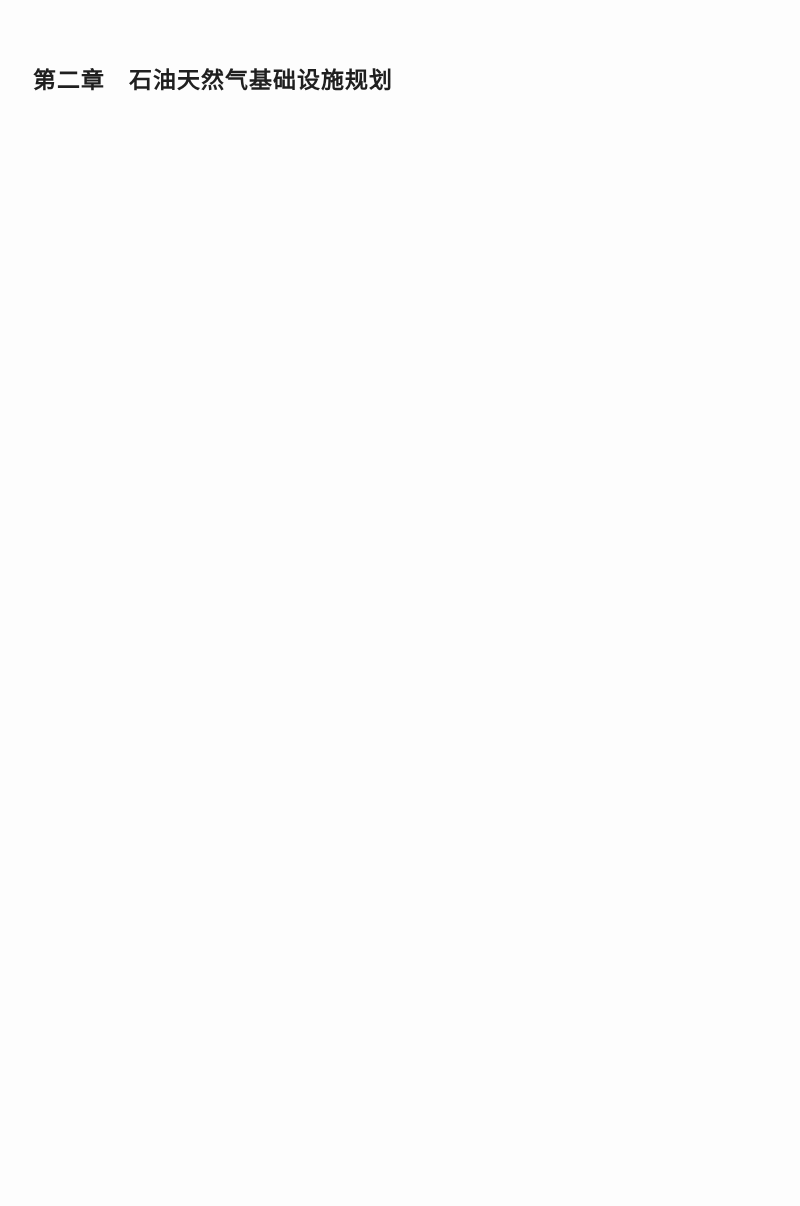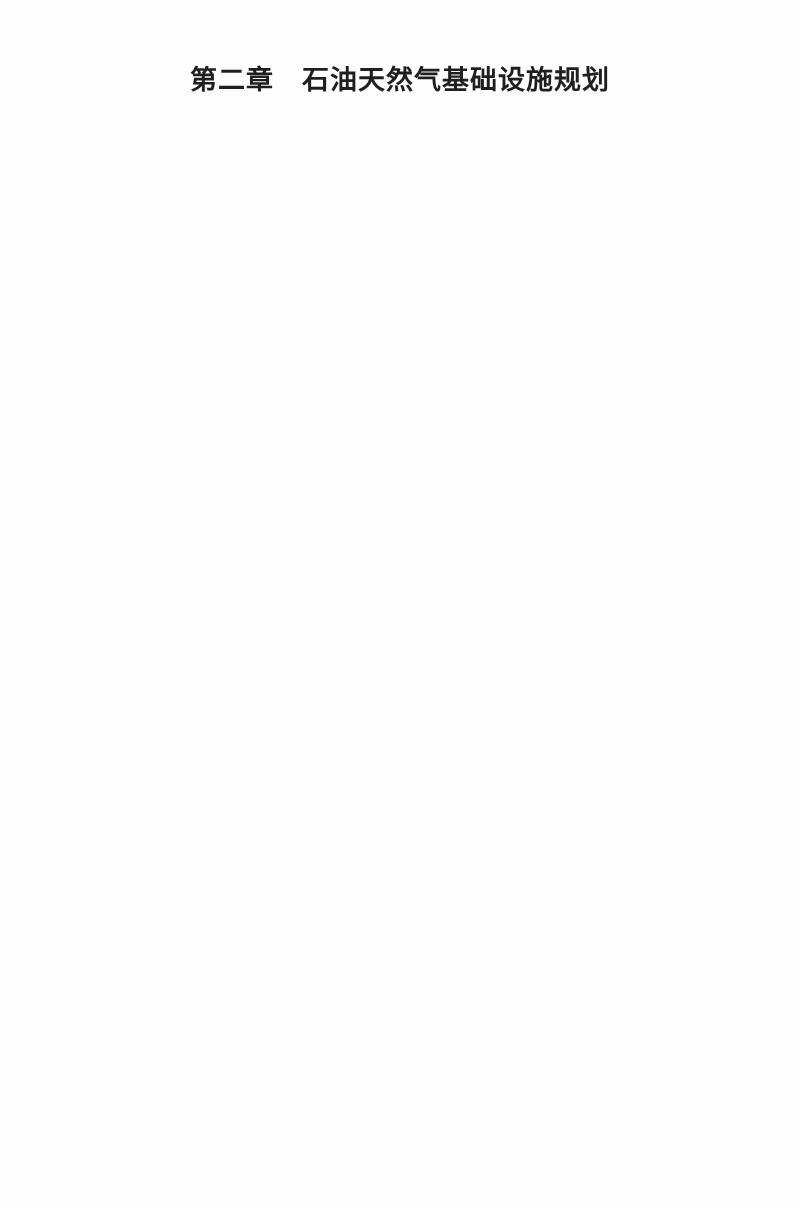--- a/index.html
+++ b/index.html
@@ -15,24 +15,24 @@
   .doc-page {
     box-sizing: border-box;
     width: 800px;
     height: 1206px;
     padding: 2px 33px 0 33px;
   }
   .chapter-heading {
     margin: 52px 0 0 0;
     font-family: Liberation Sans, sans-serif;
     font-weight: 700;
-    font-size: 27px;
+    font-size: 23px;
     line-height: 52px;
     color: #1f1f1f;
-    text-align: center;
+    text-align: left;
     letter-spacing: 1px;
   }
 </style>
 </head>
 <body>
 
 <div class="doc-page">
     <div class="chapter-heading">第二章　石油天然气基础设施规划</div>
   </div>
 

